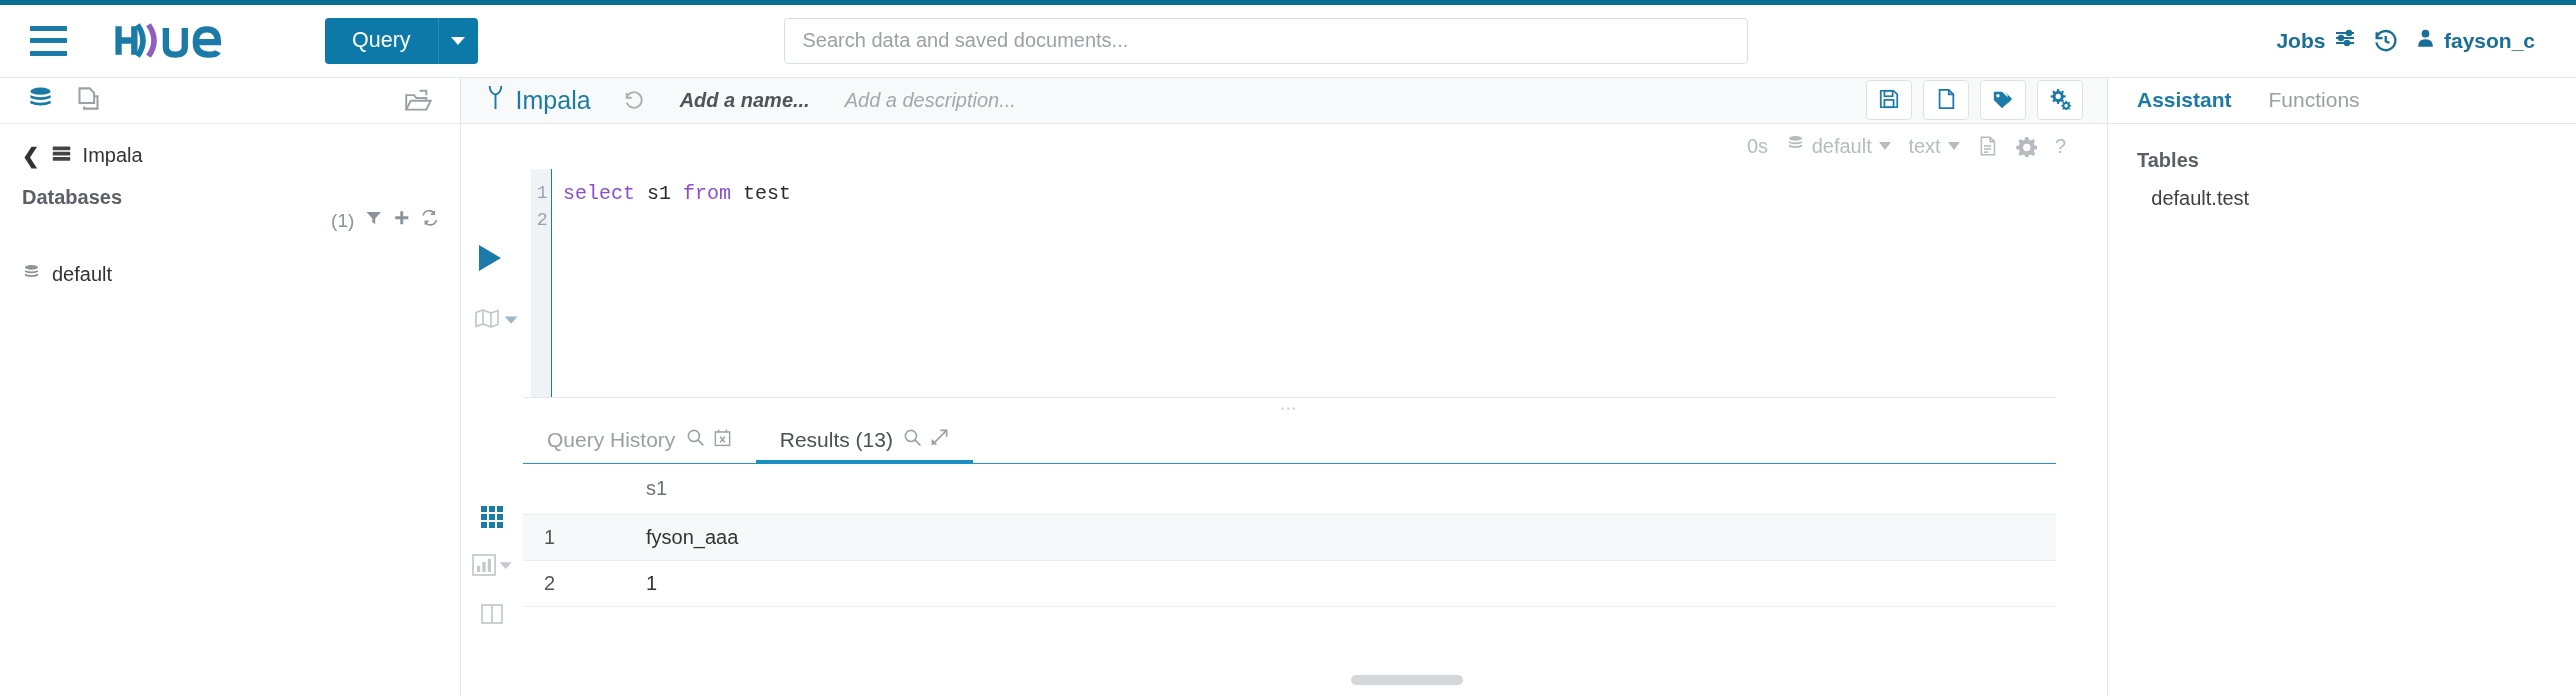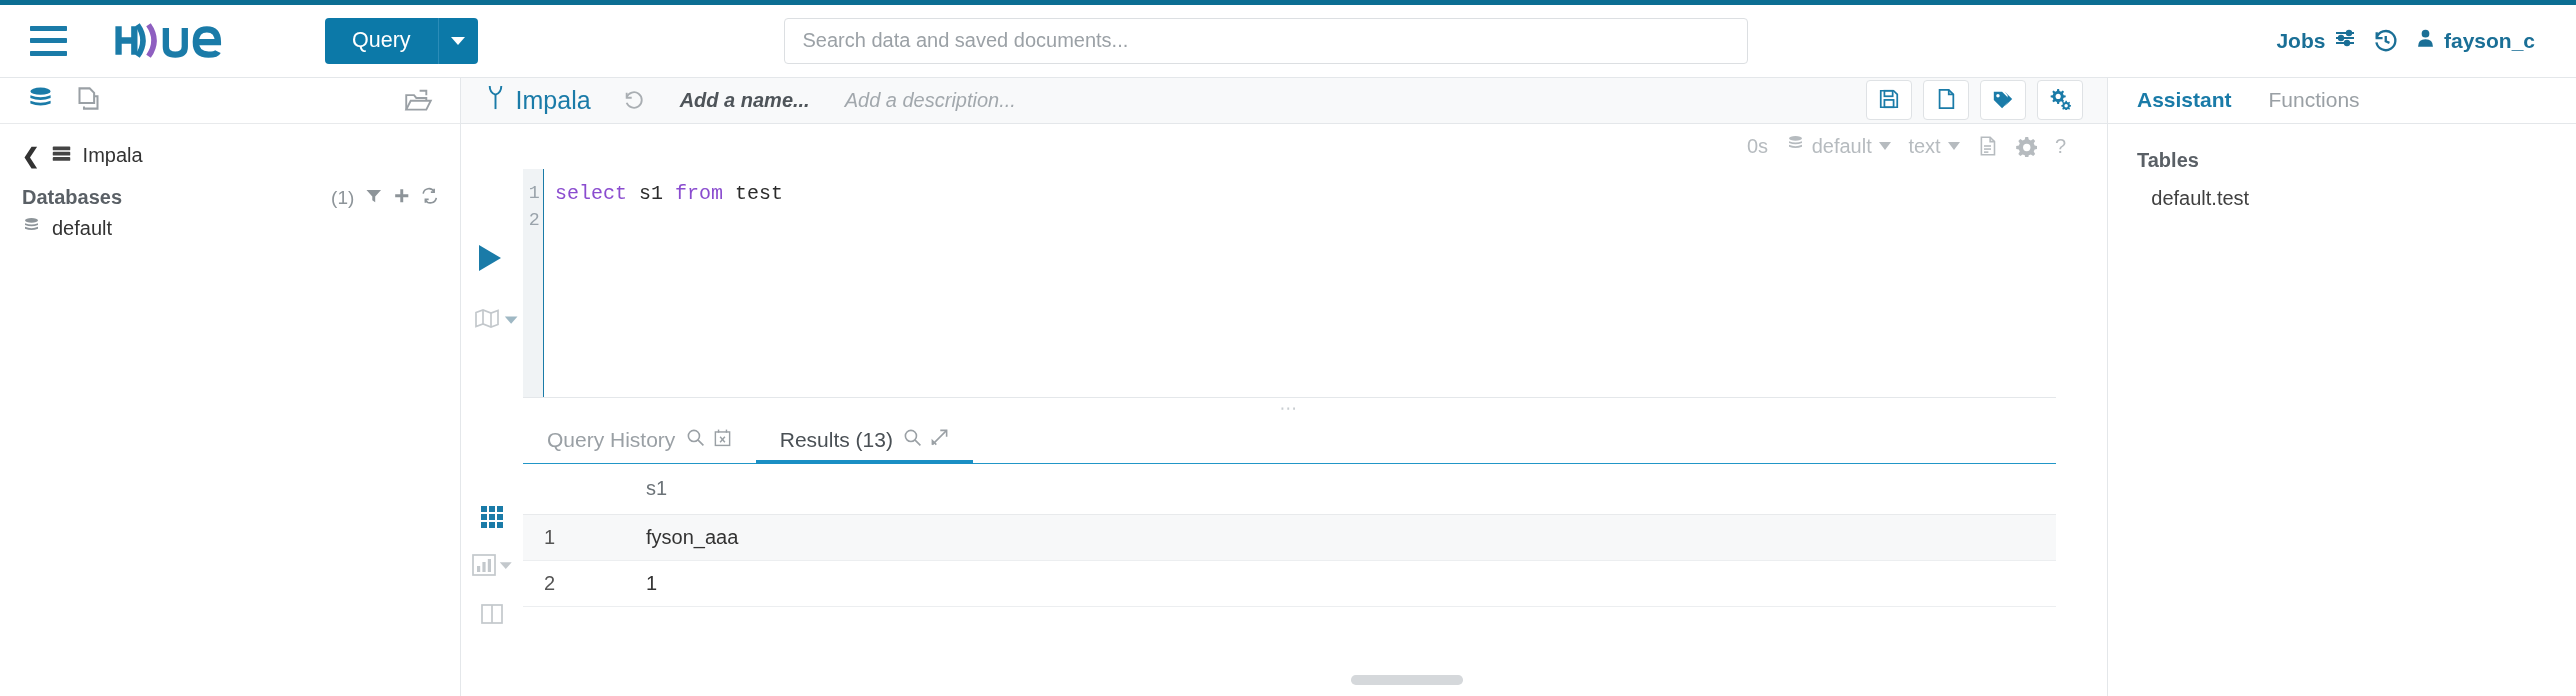--- a/index.html
+++ b/index.html
@@ -85,21 +85,21 @@
   }
   .sb-top-left { display: flex; align-items: center; gap: 21px; }
   .sb-top-right { margin-left: auto; display: flex; align-items: center; }
   .sidebar-body { padding: 19px 22px 0 22px; }
   .sb-breadcrumb {
     display: flex; align-items: center; gap: 11px;
     font-size: 20px; color: #333; cursor: pointer; margin-bottom: 17.5px;
   }
   .sb-back-chevron { font-size: 21px; color: #333; font-weight: bold; }
   .sb-section-row {
-    display: flex; margin-bottom: 4px;
+    display: flex; margin-bottom: 28px; flex-direction: column;
   }
   .sb-section-title { font-size: 20px; font-weight: bold; color: #5a6066; }
   .sb-section-tools {
     margin-left: auto; display: flex; align-items: center; gap: 10.4px;
     color: #8d9499; font-size: 19px;
   }
   .sb-db-item {
     display: flex; align-items: center; gap: 11px;
     font-size: 20px; color: #333; cursor: pointer; padding: 3.2px 0;
   }
@@ -155,21 +155,21 @@
     border-left: 22px solid #1a7ba8;
   }
   .explain-btn {
     position: absolute; left: 14.3px; top: 139px; display: flex;
     align-items: center; gap: 4.8px; cursor: pointer;
   }
   .linenums {
     width: 21px; flex: 0 0 21px; background: #f0f3f5;
     padding-top: 11px; text-align: right; padding-right: 3.2px;
     font-family: "Liberation Mono", monospace; font-size: 18.3px; color: #9aa3ab;
-    line-height: 27px; border-right: 1.6px solid #1a7ba8;
+    line-height: 27px; border-right: 1.6px solid #1a7ba8; margin-left: 8px;
   }
   .code-area {
     flex: 1 1 auto; padding: 11px 0 0 11px;
     font-family: "Liberation Mono", monospace; font-size: 20px;
     line-height: 27px; color: #2b2b2b; white-space: pre;
   }
   .kw { color: #8a4ccf; }
   .ident { color: #2b2b2b; }
 
   

